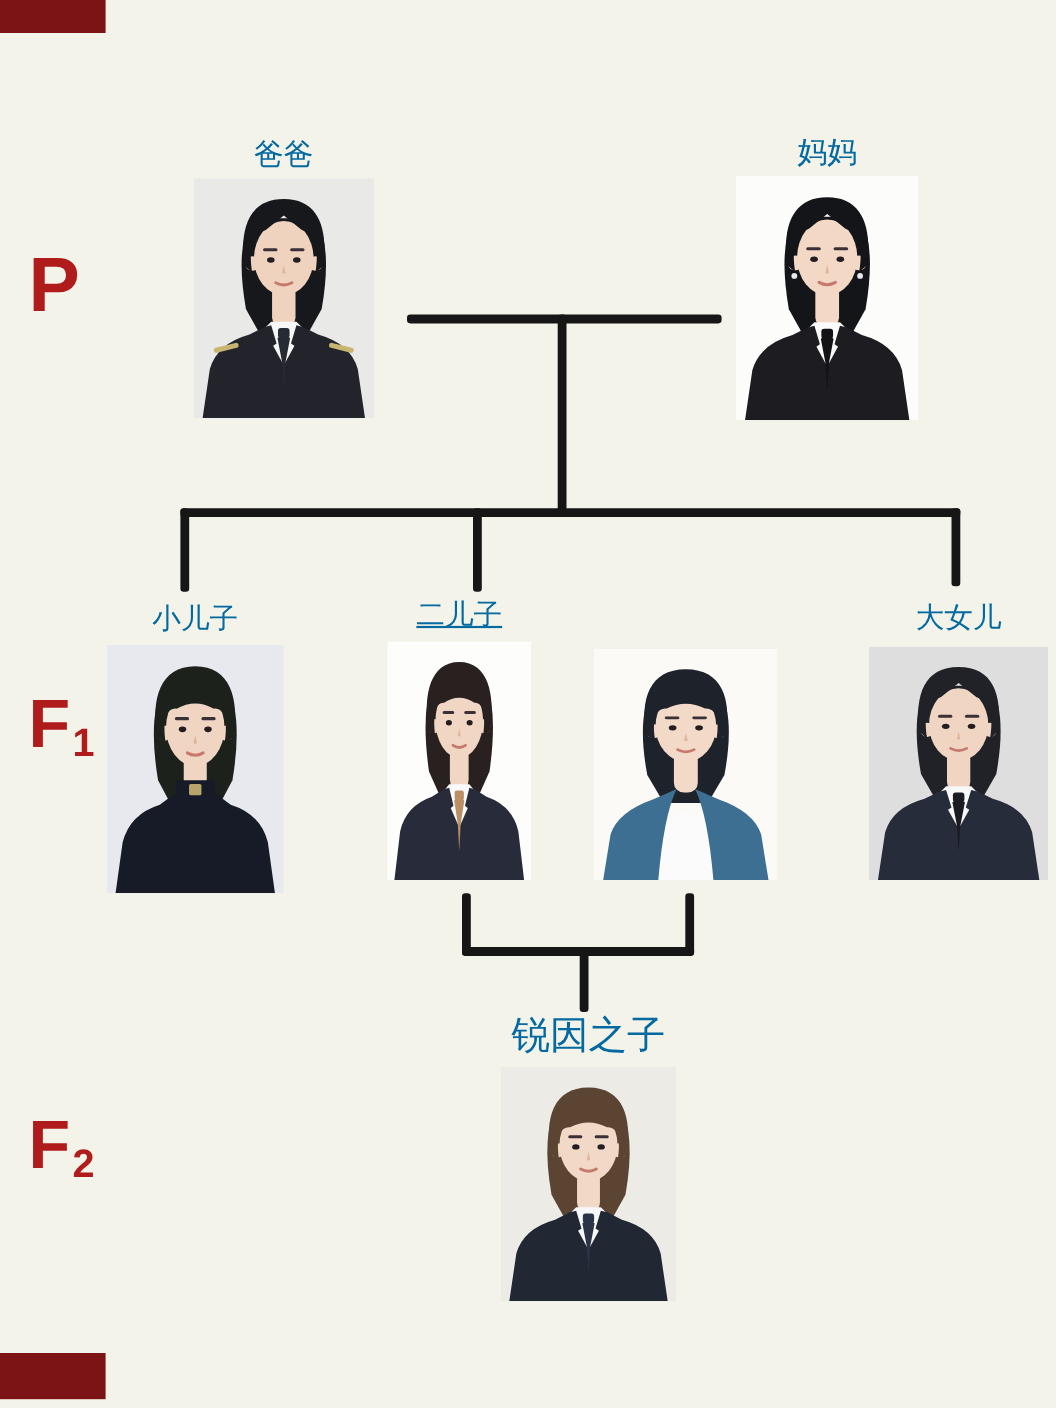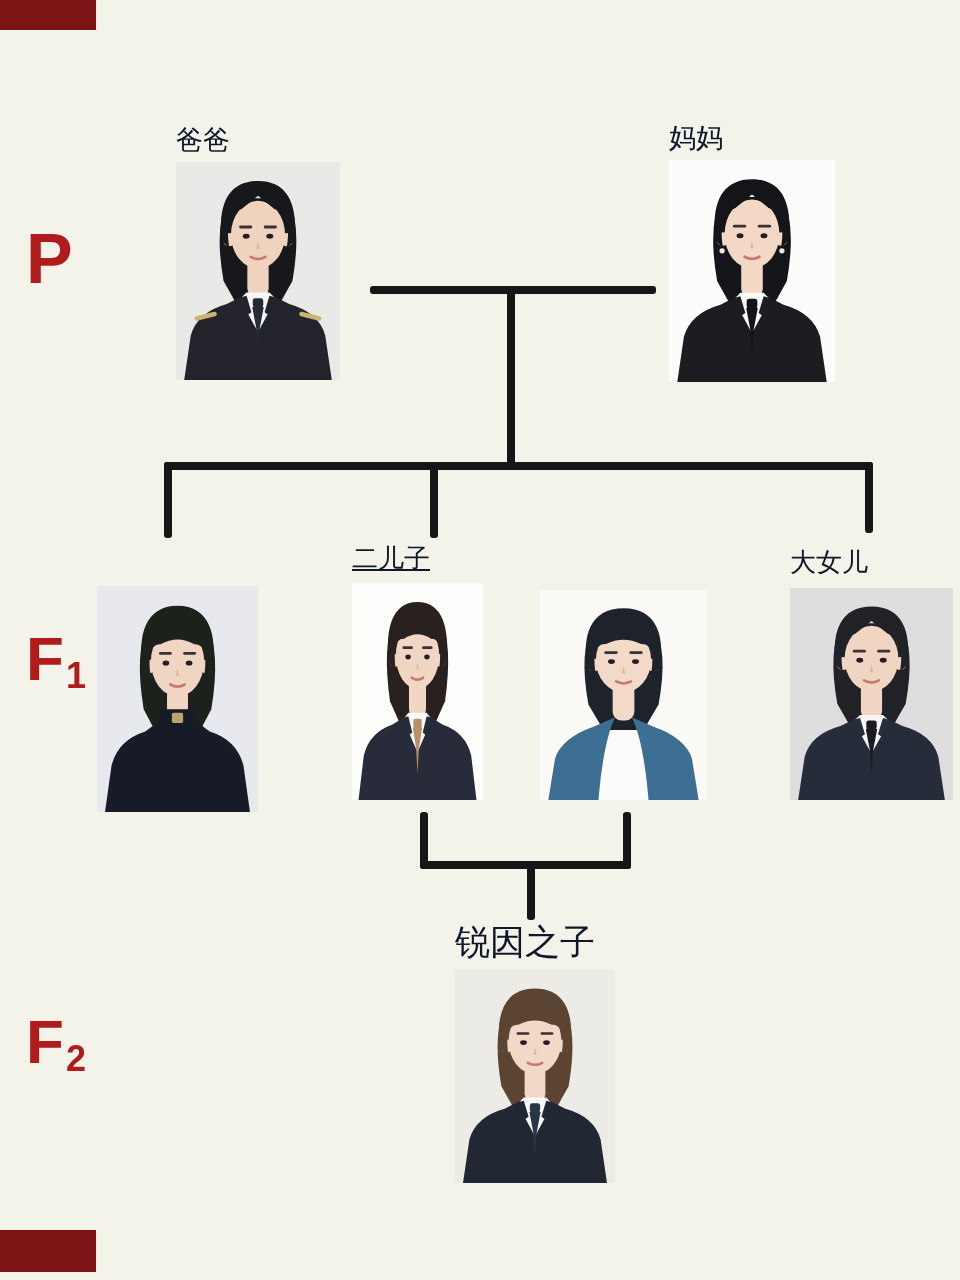--- a/index.html
+++ b/index.html
@@ -24,29 +24,29 @@
   .l-couple-f1{left:420px;top:861px;width:211px;height:8px;}
   .l-stem-f2{left:527px;top:861px;width:8px;height:59px;}
 
   .gen-label{position:absolute;color:var(--red,#b01b1b);font-weight:700;line-height:1;}
   .gen-p{left:26px;top:224px;font-size:70px;}
   .gen-f1{left:26px;top:628px;font-size:62px;}
   .gen-f2{left:26px;top:1011px;font-size:62px;}
   .gen-sub{font-size:36px;font-weight:700;vertical-align:-8px;margin-left:2px;}
 
   .member-label{
-    position:absolute;text-align:left;color:#0f172a;
+    position:absolute;text-align:center;color:#0369a1;
     font-size:27px;line-height:36px;font-weight:500;white-space:nowrap;
   }
   .lbl-father{left:176px;width:164px;top:122px;}
   .lbl-mother{left:669px;width:166px;top:120px;}
   .lbl-ys{left:97px;width:161px;top:544px;font-size:26px;}
   .lbl-ss{left:352px;width:131px;top:540px;font-size:26px;text-decoration:underline;}
   .lbl-dil{left:540px;width:167px;top:544px;font-size:26px;}
-  .lbl-ed{left:790px;width:163px;top:544px;font-size:26px;}
+  .lbl-ed{left:790px;width:163px;top:544px;font-size:26px;font-family:Liberation Serif, serif;}
   .lbl-gs{left:455px;width:160px;top:924px;font-size:35px;}
 
   .member-photo{position:absolute;overflow:hidden;}
   .member-photo svg{display:block;width:100%;height:100%;}
   .ph-father{left:176px;top:162px;width:164px;height:218px;}
   .ph-mother{left:669px;top:160px;width:166px;height:222px;}
   .ph-ys{left:97px;top:586px;width:161px;height:226px;}
   .ph-ss{left:352px;top:583px;width:131px;height:217px;}
   .ph-dil{left:540px;top:590px;width:167px;height:210px;}
   .ph-ed{left:790px;top:588px;width:163px;height:212px;}
@@ -76,20 +76,21 @@
   </div>
   <div class="gen-label gen-f1">
     <span>F</span><span class="gen-sub">1</span>
   </div>
   <div class="gen-label gen-f2">
     <span>F</span><span class="gen-sub">2</span>
   </div>
 
   <div class="member-label lbl-father">爸爸</div>
   <div class="member-label lbl-mother">妈妈</div>
+  <div class="member-label lbl-ys">小儿子</div>
   <div class="member-label lbl-ss">二儿子</div>
   <div class="member-label lbl-ed">大女儿</div>
   <div class="member-label lbl-gs">锐因之子</div>
 
   <div class="member-photo ph-father">
       <svg viewBox="0 0 100 132" preserveAspectRatio="none" xmlns="http://www.w3.org/2000/svg">
         <rect width="100" height="132" fill="#e9e9e7"></rect>
         <path d="M29,72 Q23,38 32,22 L68,22 Q77,38 71,72 L62,88 L38,88 Z" fill="#17181c"></path>
         <rect x="43.5" y="58" width="13" height="24" rx="5.5" fill="#efd3bf"></rect>
         <path d="M5,132 L9,105 Q13,91 31,86 L43,80 L57,80 L69,86 Q87,91 91,105 L95,132 Z" fill="#23242b"></path>

